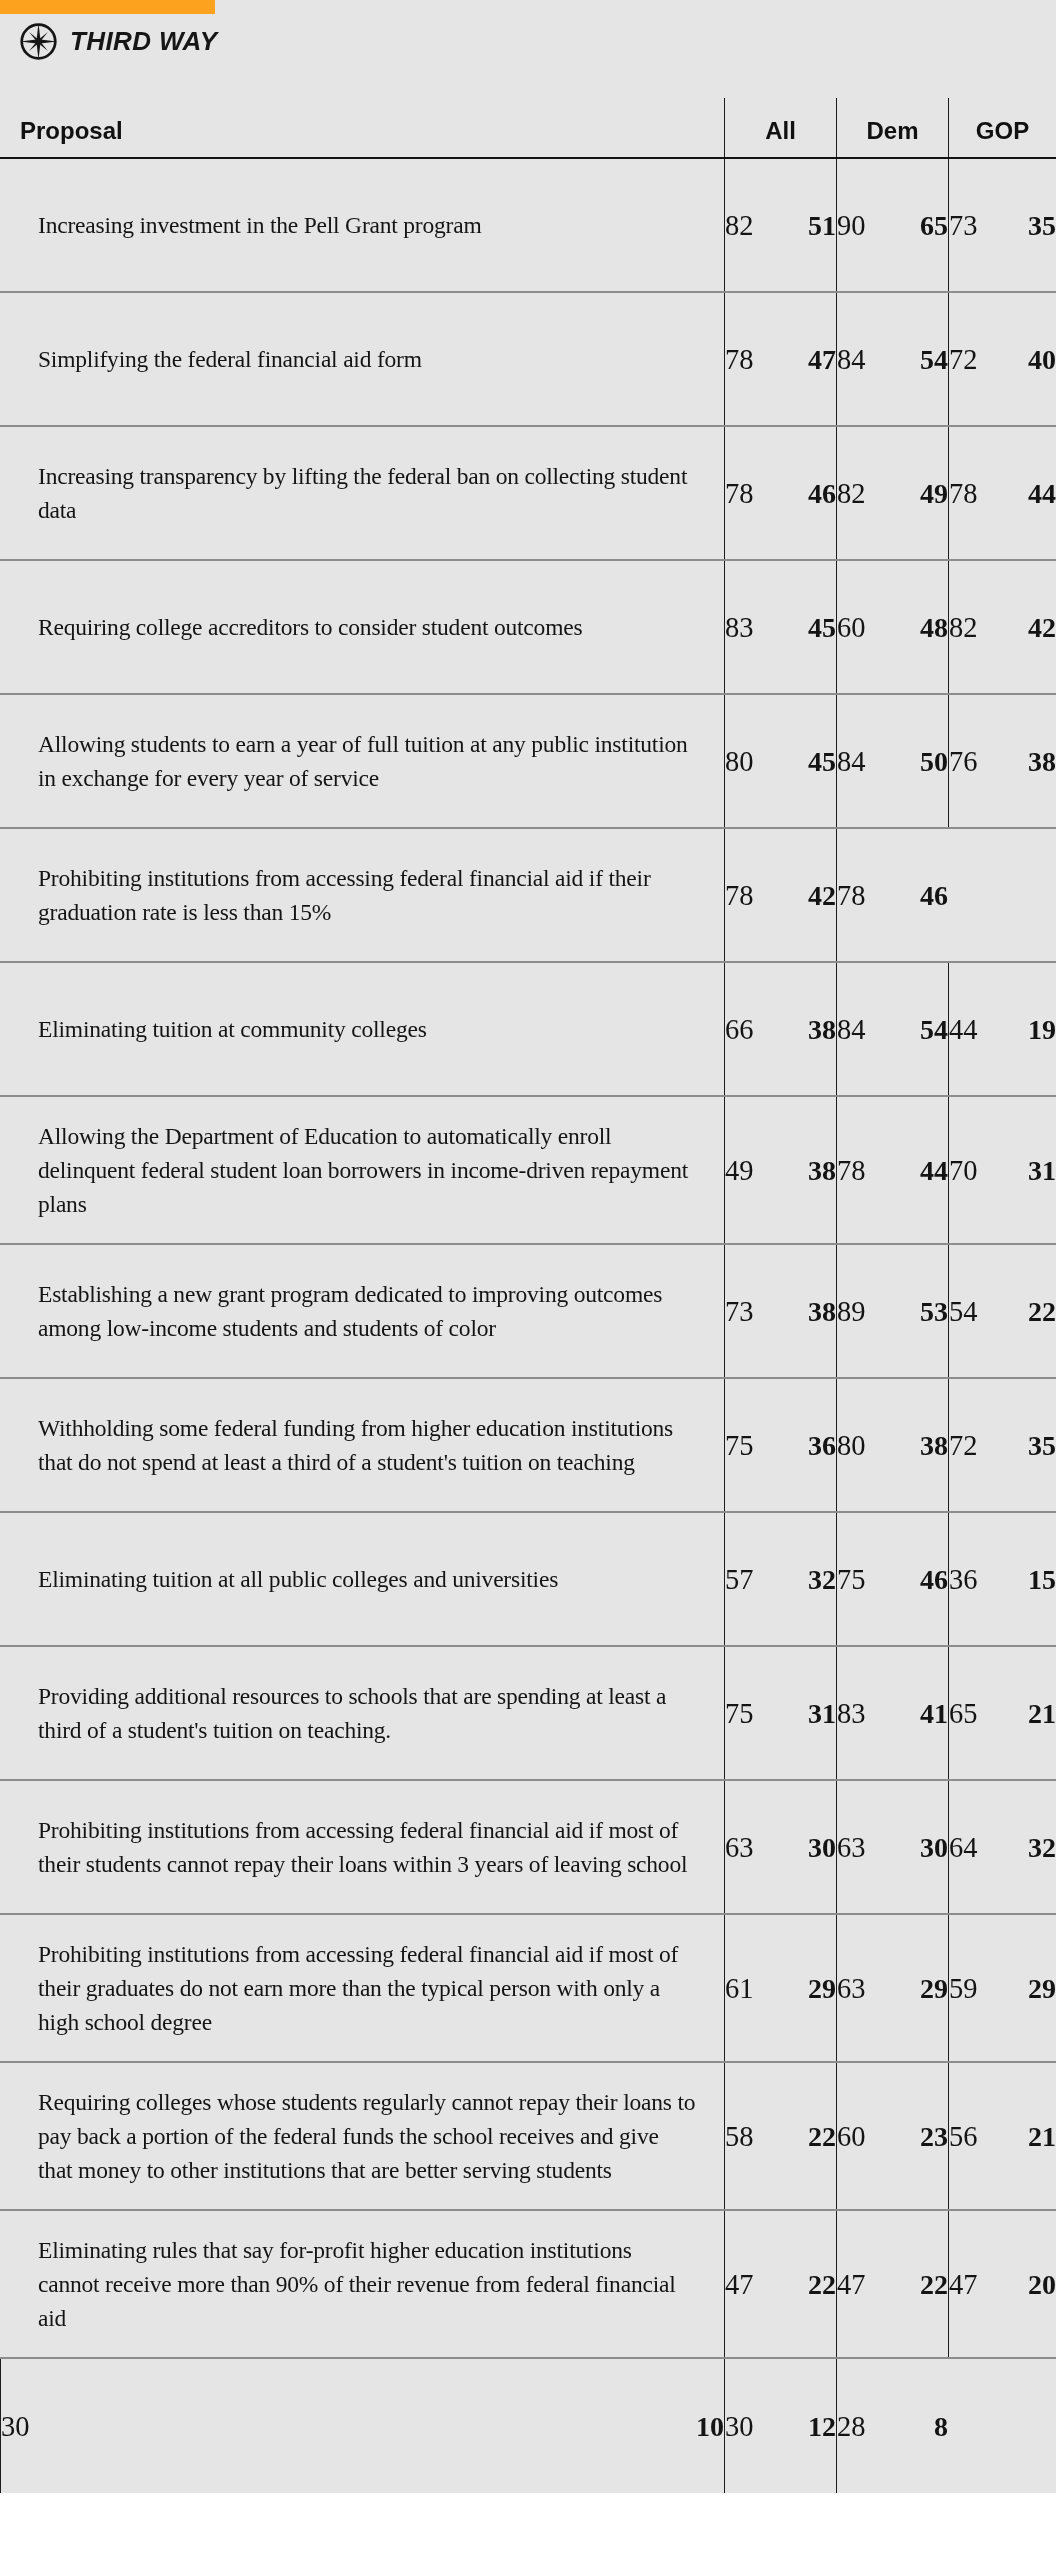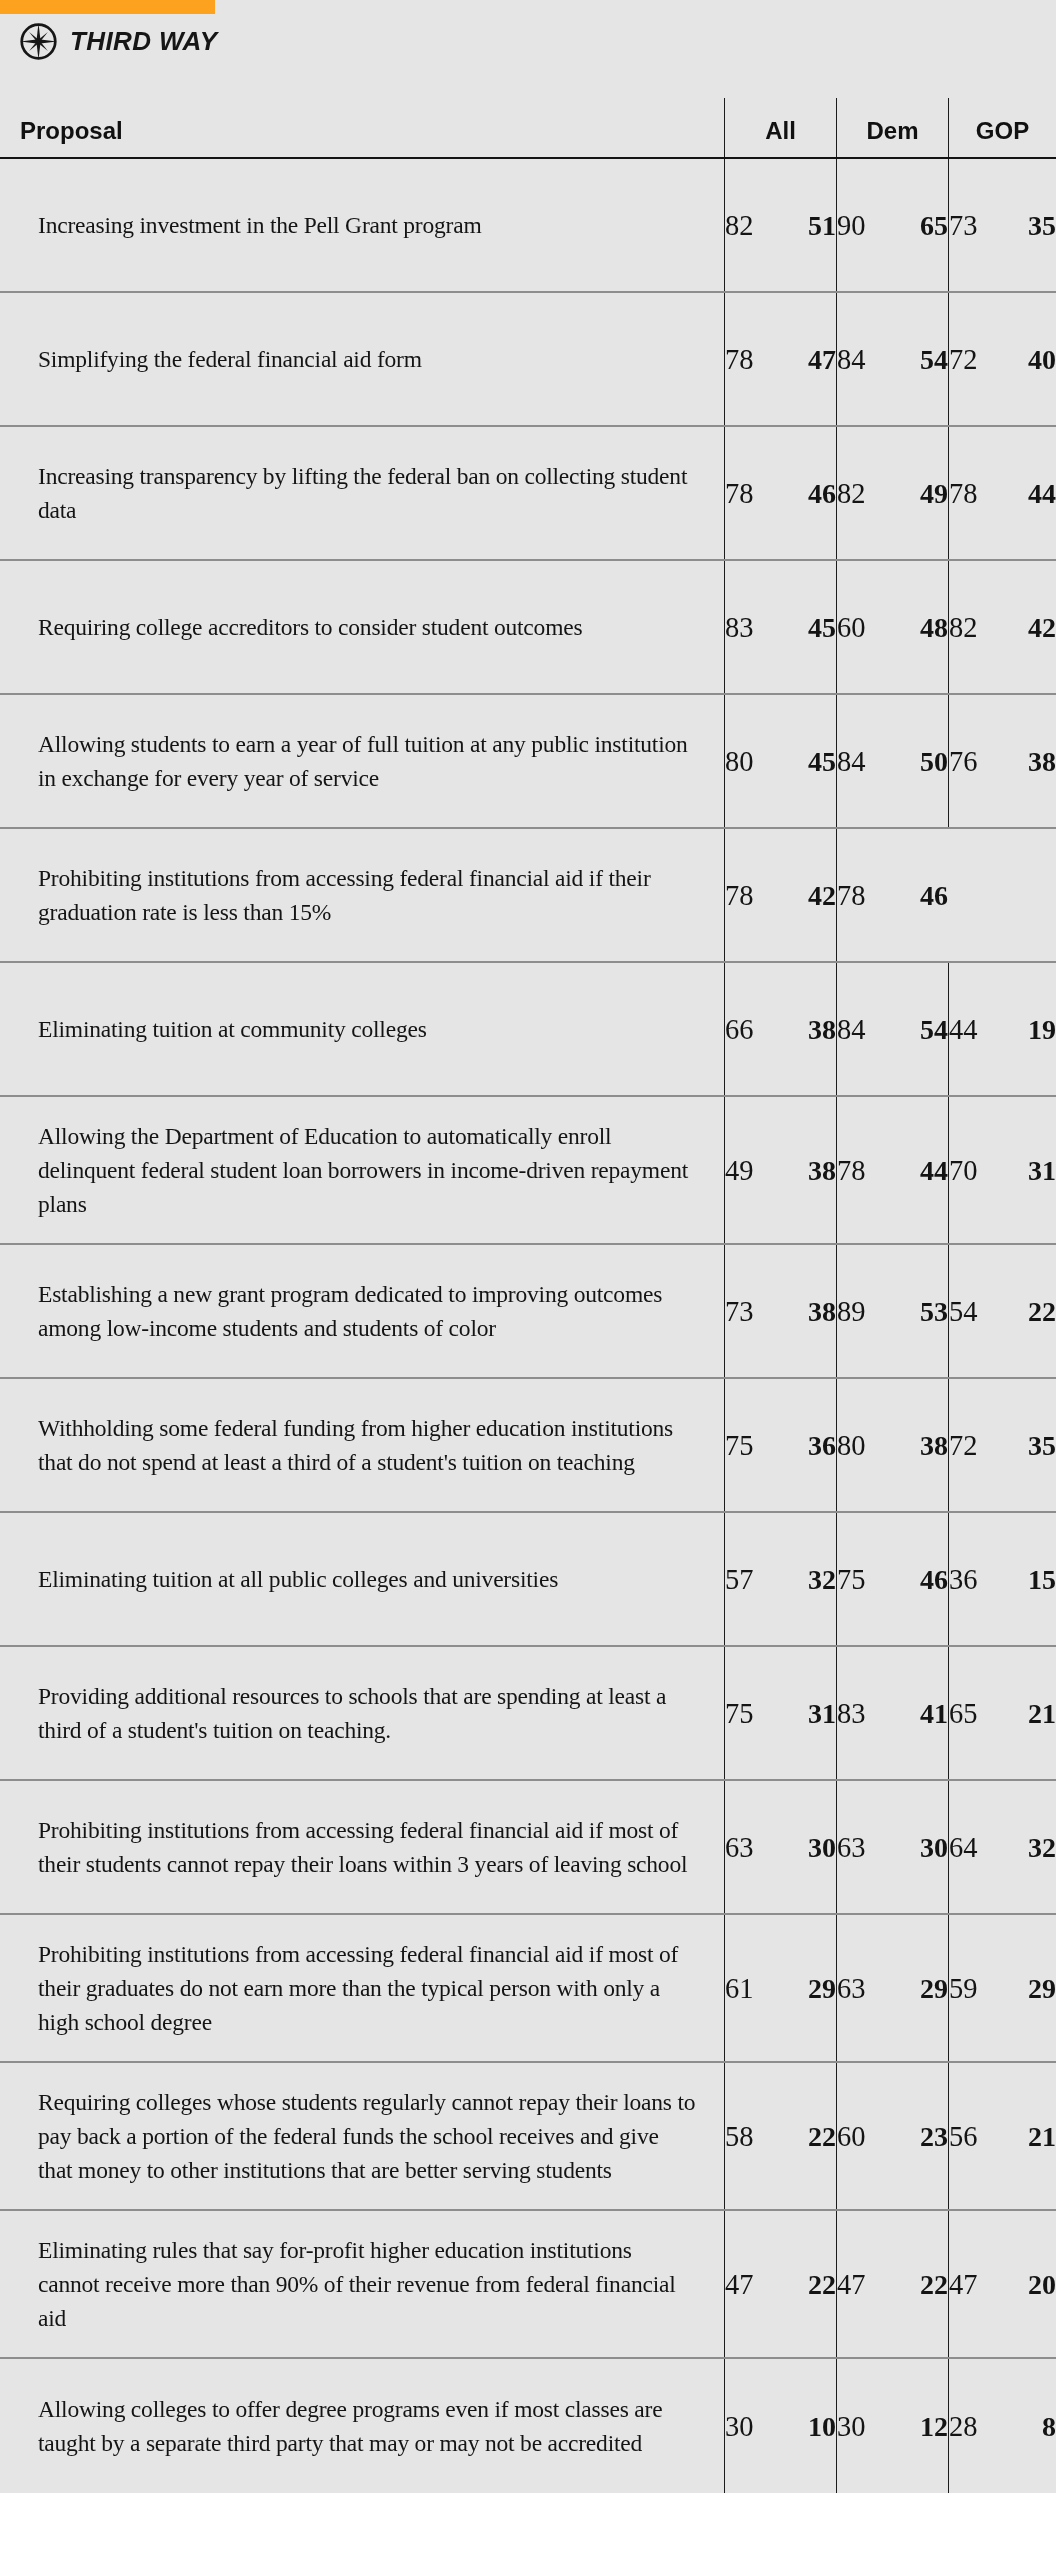--- a/index.html
+++ b/index.html
@@ -384,23 +384,20 @@
       <span class="num-top">47</span>
       <span class="num-bottom">22</span>
     </div>
     <div class="cell-num">
       <span class="num-top">47</span>
       <span class="num-bottom">20</span>
     </div>
   </div>
 
   <div class="grid-row row">
-    <div class="cell-proposal">
-      <span>Allowing colleges to offer degree programs even if most classes are taught by a separate third party that may or may not be accredited</span>
-    </div>
     <div class="cell-num">
       <span class="num-top">30</span>
       <span class="num-bottom">10</span>
     </div>
     <div class="cell-num">
       <span class="num-top">30</span>
       <span class="num-bottom">12</span>
     </div>
     <div class="cell-num">
       <span class="num-top">28</span>

